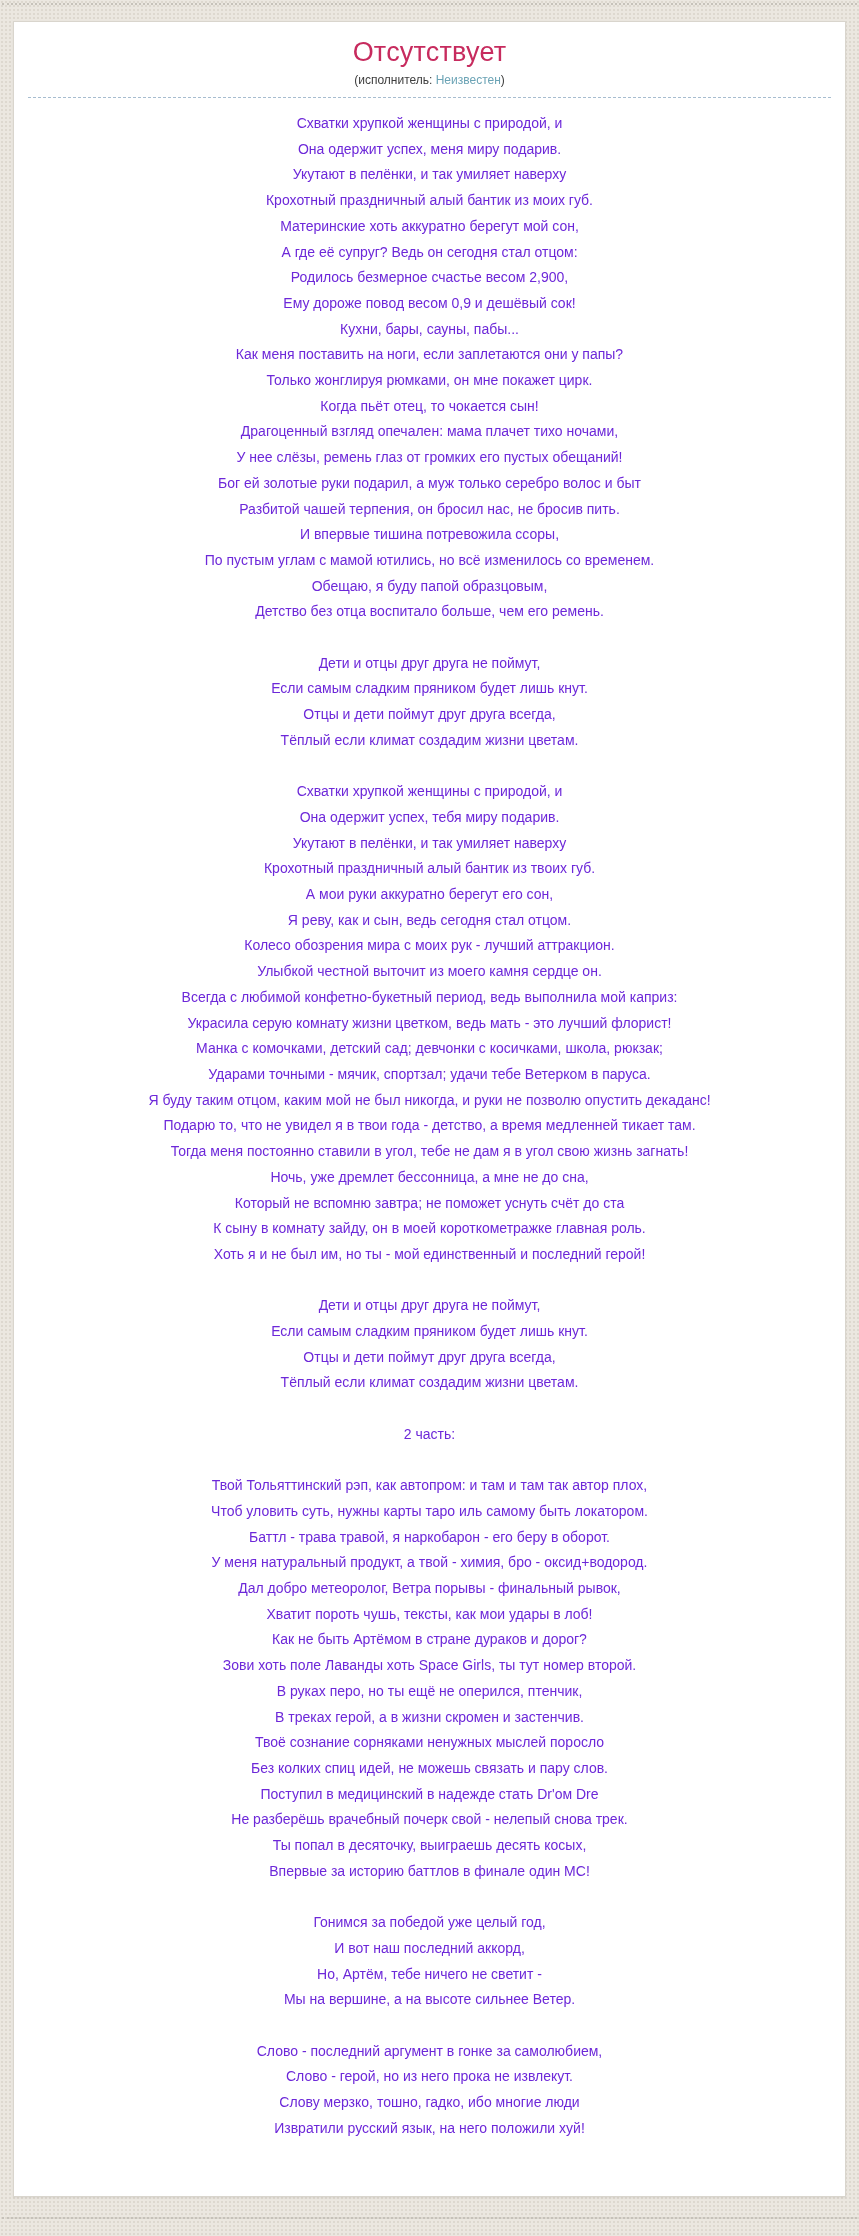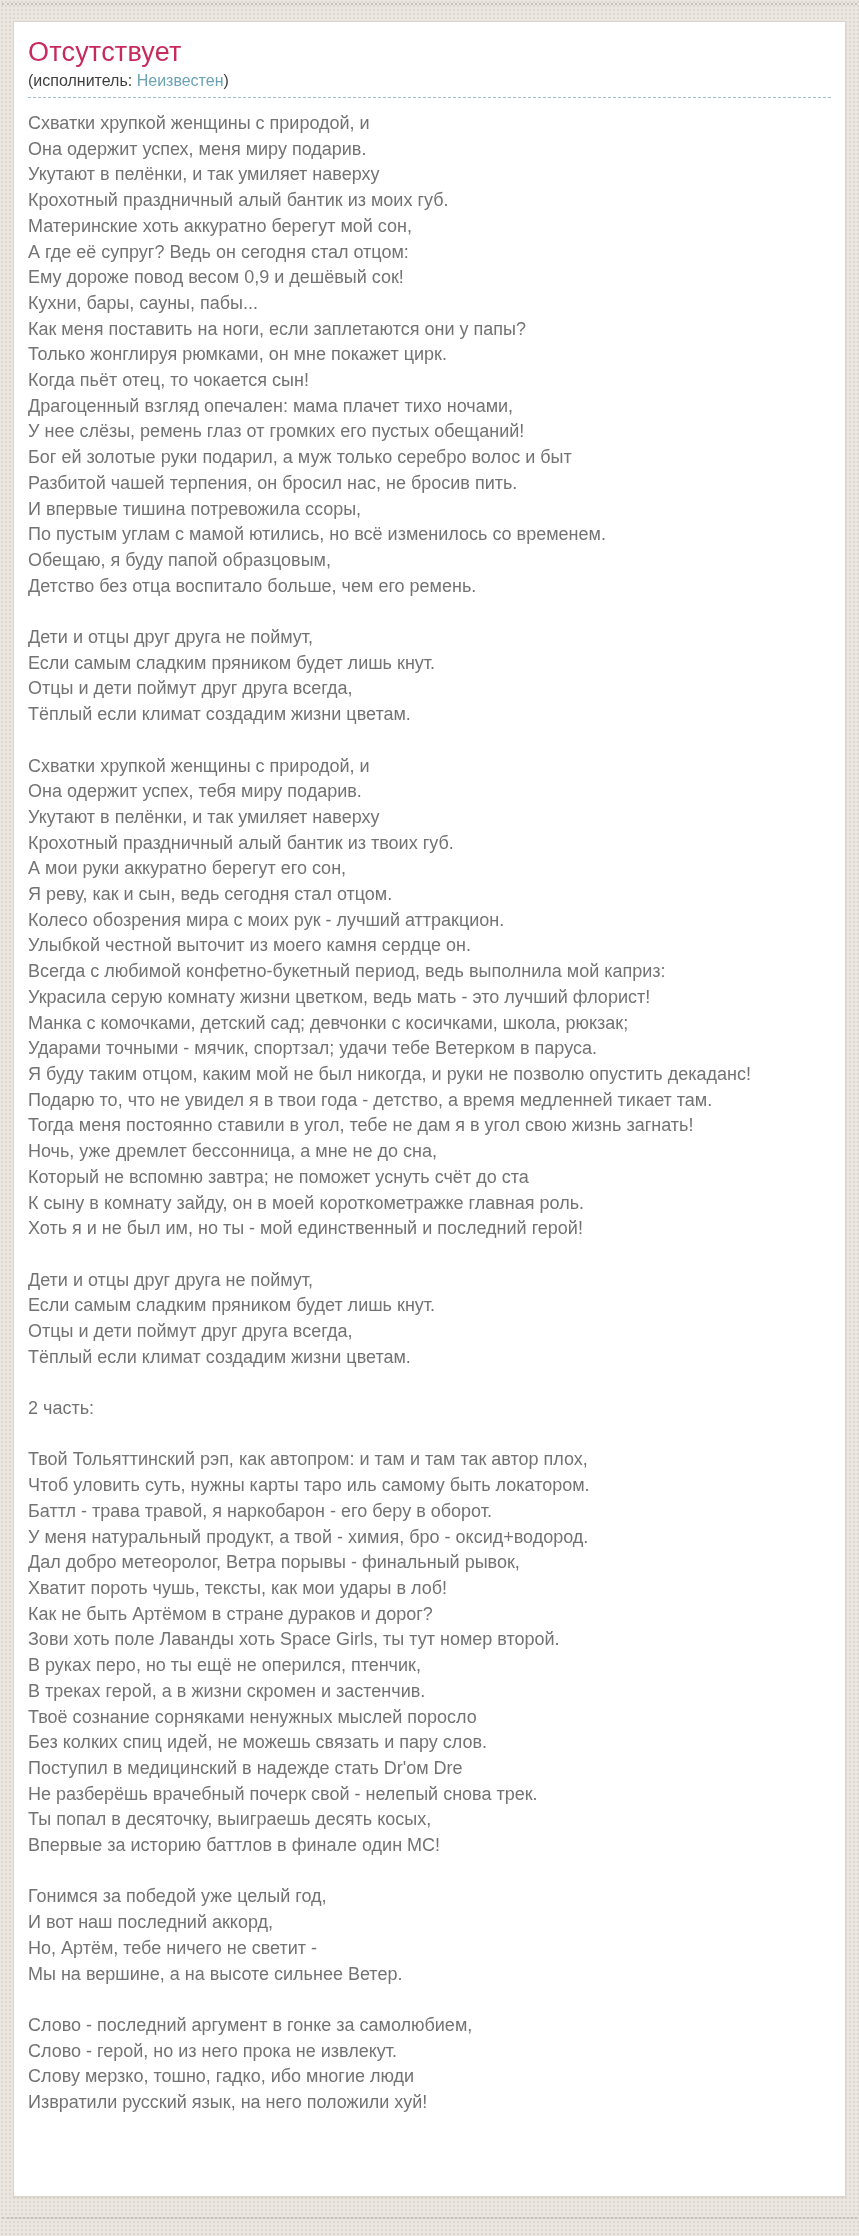--- a/index.html
+++ b/index.html
@@ -22,47 +22,48 @@
     margin: 3px 2px 0 2px;
   }
   .card {
     background: #ffffff;
     border: 1px solid #d9d5cd;
     box-shadow: 0 1px 2px rgba(0,0,0,0.06);
     margin: 16px 13px 0 13px;
     padding: 12px 14px 42px 14px;
     box-sizing: border-box;
     min-height: 2176px;
+    text-align: center;
   }
   .page-title {
     font-size: 27px;
     line-height: 32px;
     font-weight: 400;
     margin: 2px 0 2px 0;
     letter-spacing: 0.2px;
   }
   .subtitle {
-    font-size: 16px;
+    font-size: 12px;
     line-height: 21px;
     color: #3e3e3e;
     margin: 0 0 6px 0;
   }
   .artist-link {
     text-decoration: none;
     cursor: pointer;
   }
   .divider {
     height: 0;
     border-bottom: 1px dashed #a7bdd0;
     margin: 2px 0 13px 0;
   }
   .lyrics {
-    font-size: 18px;
+    font-size: 14px;
     line-height: 25.7px;
-    color: #737373;
+    color: #6d28d9;
   }
   .stanza {
     margin: 0 0 25.7px 0;
   }
   .stanza:last-child {
     margin-bottom: 0;
   }
   .line {
     white-space: pre-wrap;
   }
@@ -85,20 +86,21 @@
   <div class="divider"></div>
 
   <div class="lyrics">
       <div class="stanza">
         <div class="line">Схватки хрупкой женщины с природой, и</div>
         <div class="line">Она одержит успех, меня миру подарив.</div>
         <div class="line">Укутают в пелёнки, и так умиляет наверху</div>
         <div class="line">Крохотный праздничный алый бантик из моих губ.</div>
         <div class="line">Материнские хоть аккуратно берегут мой сон,</div>
         <div class="line">А где её супруг? Ведь он сегодня стал отцом:</div>
+        <div class="line">Родилось безмерное счастье весом 2,900,</div>
         <div class="line">Ему дороже повод весом 0,9 и дешёвый сок!</div>
         <div class="line">Кухни, бары, сауны, пабы...</div>
         <div class="line">Как меня поставить на ноги, если заплетаются они у папы?</div>
         <div class="line">Только жонглируя рюмками, он мне покажет цирк.</div>
         <div class="line">Когда пьёт отец, то чокается сын!</div>
         <div class="line">Драгоценный взгляд опечален: мама плачет тихо ночами,</div>
         <div class="line">У нее слёзы, ремень глаз от громких его пустых обещаний!</div>
         <div class="line">Бог ей золотые руки подарил, а муж только серебро волос и быт</div>
         <div class="line">Разбитой чашей терпения, он бросил нас, не бросив пить.</div>
         <div class="line">И впервые тишина потревожила ссоры,</div>

